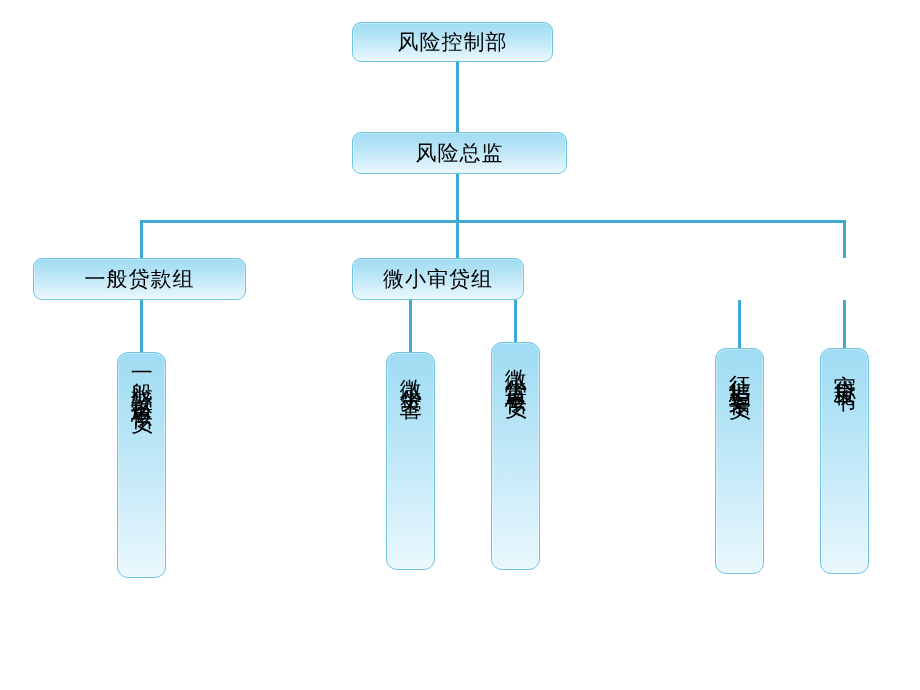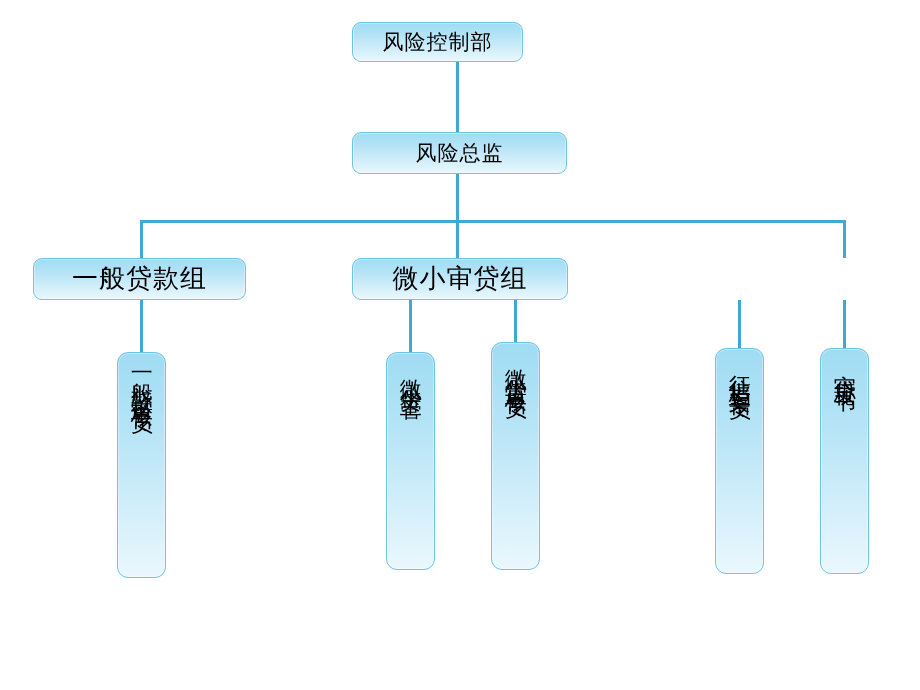--- a/index.html
+++ b/index.html
@@ -37,21 +37,21 @@
   }
   
   .node.h-node{}
   .node.h-node .lbl{
     font-size:21px;
     letter-spacing:1px;
     font-family:"DejaVu Serif","Liberation Serif",serif;
     font-weight:400;
   }
   .node.lvl1 .lbl,.node.lvl2 .lbl{font-size:21px;}
-  .node.lvl3 .lbl{font-size:26px;}
+  .node.lvl3 .lbl{font-size:21px;}
 
   
   .node.v-node{
     border-radius:11px;
     align-items:flex-start;
     padding-top:8px;
   }
   .node.v-node .lbl{
     writing-mode:vertical-rl;
     text-orientation:upright;
@@ -78,33 +78,33 @@
   <div class="conn v" style="left:843px;top:220px;height:38px;"></div>
 
   <div class="conn v" style="left:140px;top:300px;height:52px;"></div>
 
   <div class="conn v" style="left:409px;top:300px;height:52px;"></div>
   <div class="conn v" style="left:514px;top:300px;height:42px;"></div>
 
   <div class="conn v" style="left:738px;top:300px;height:48px;"></div>
   <div class="conn v" style="left:843px;top:300px;height:48px;"></div>
 
-  <div class="node h-node lvl1" style="left:352px;top:22px;width:171px;height:40px;">
+  <div class="node h-node lvl1" style="left:352px;top:22px;width:201px;height:40px;">
     <span class="lbl">风险控制部</span>
   </div>
 
   <div class="node h-node lvl2" style="left:352px;top:132px;width:215px;height:42px;">
     <span class="lbl">风险总监</span>
   </div>
 
   <div class="node h-node lvl3" style="left:33px;top:258px;width:213px;height:42px;">
     <span class="lbl">一般贷款组</span>
   </div>
 
-  <div class="node h-node lvl3" style="left:352px;top:258px;width:216px;height:42px;">
+  <div class="node h-node lvl3" style="left:352px;top:258px;width:172px;height:42px;">
     <span class="lbl">微小审贷组</span>
   </div>
 
 
   <div class="node v-node" style="left:117px;top:352px;width:49px;height:226px;">
     <span class="lbl">一般贷款审核专员</span>
   </div>
 
   <div class="node v-node" style="left:386px;top:352px;width:49px;height:218px;">
     <span class="lbl">微小贷主管</span>

